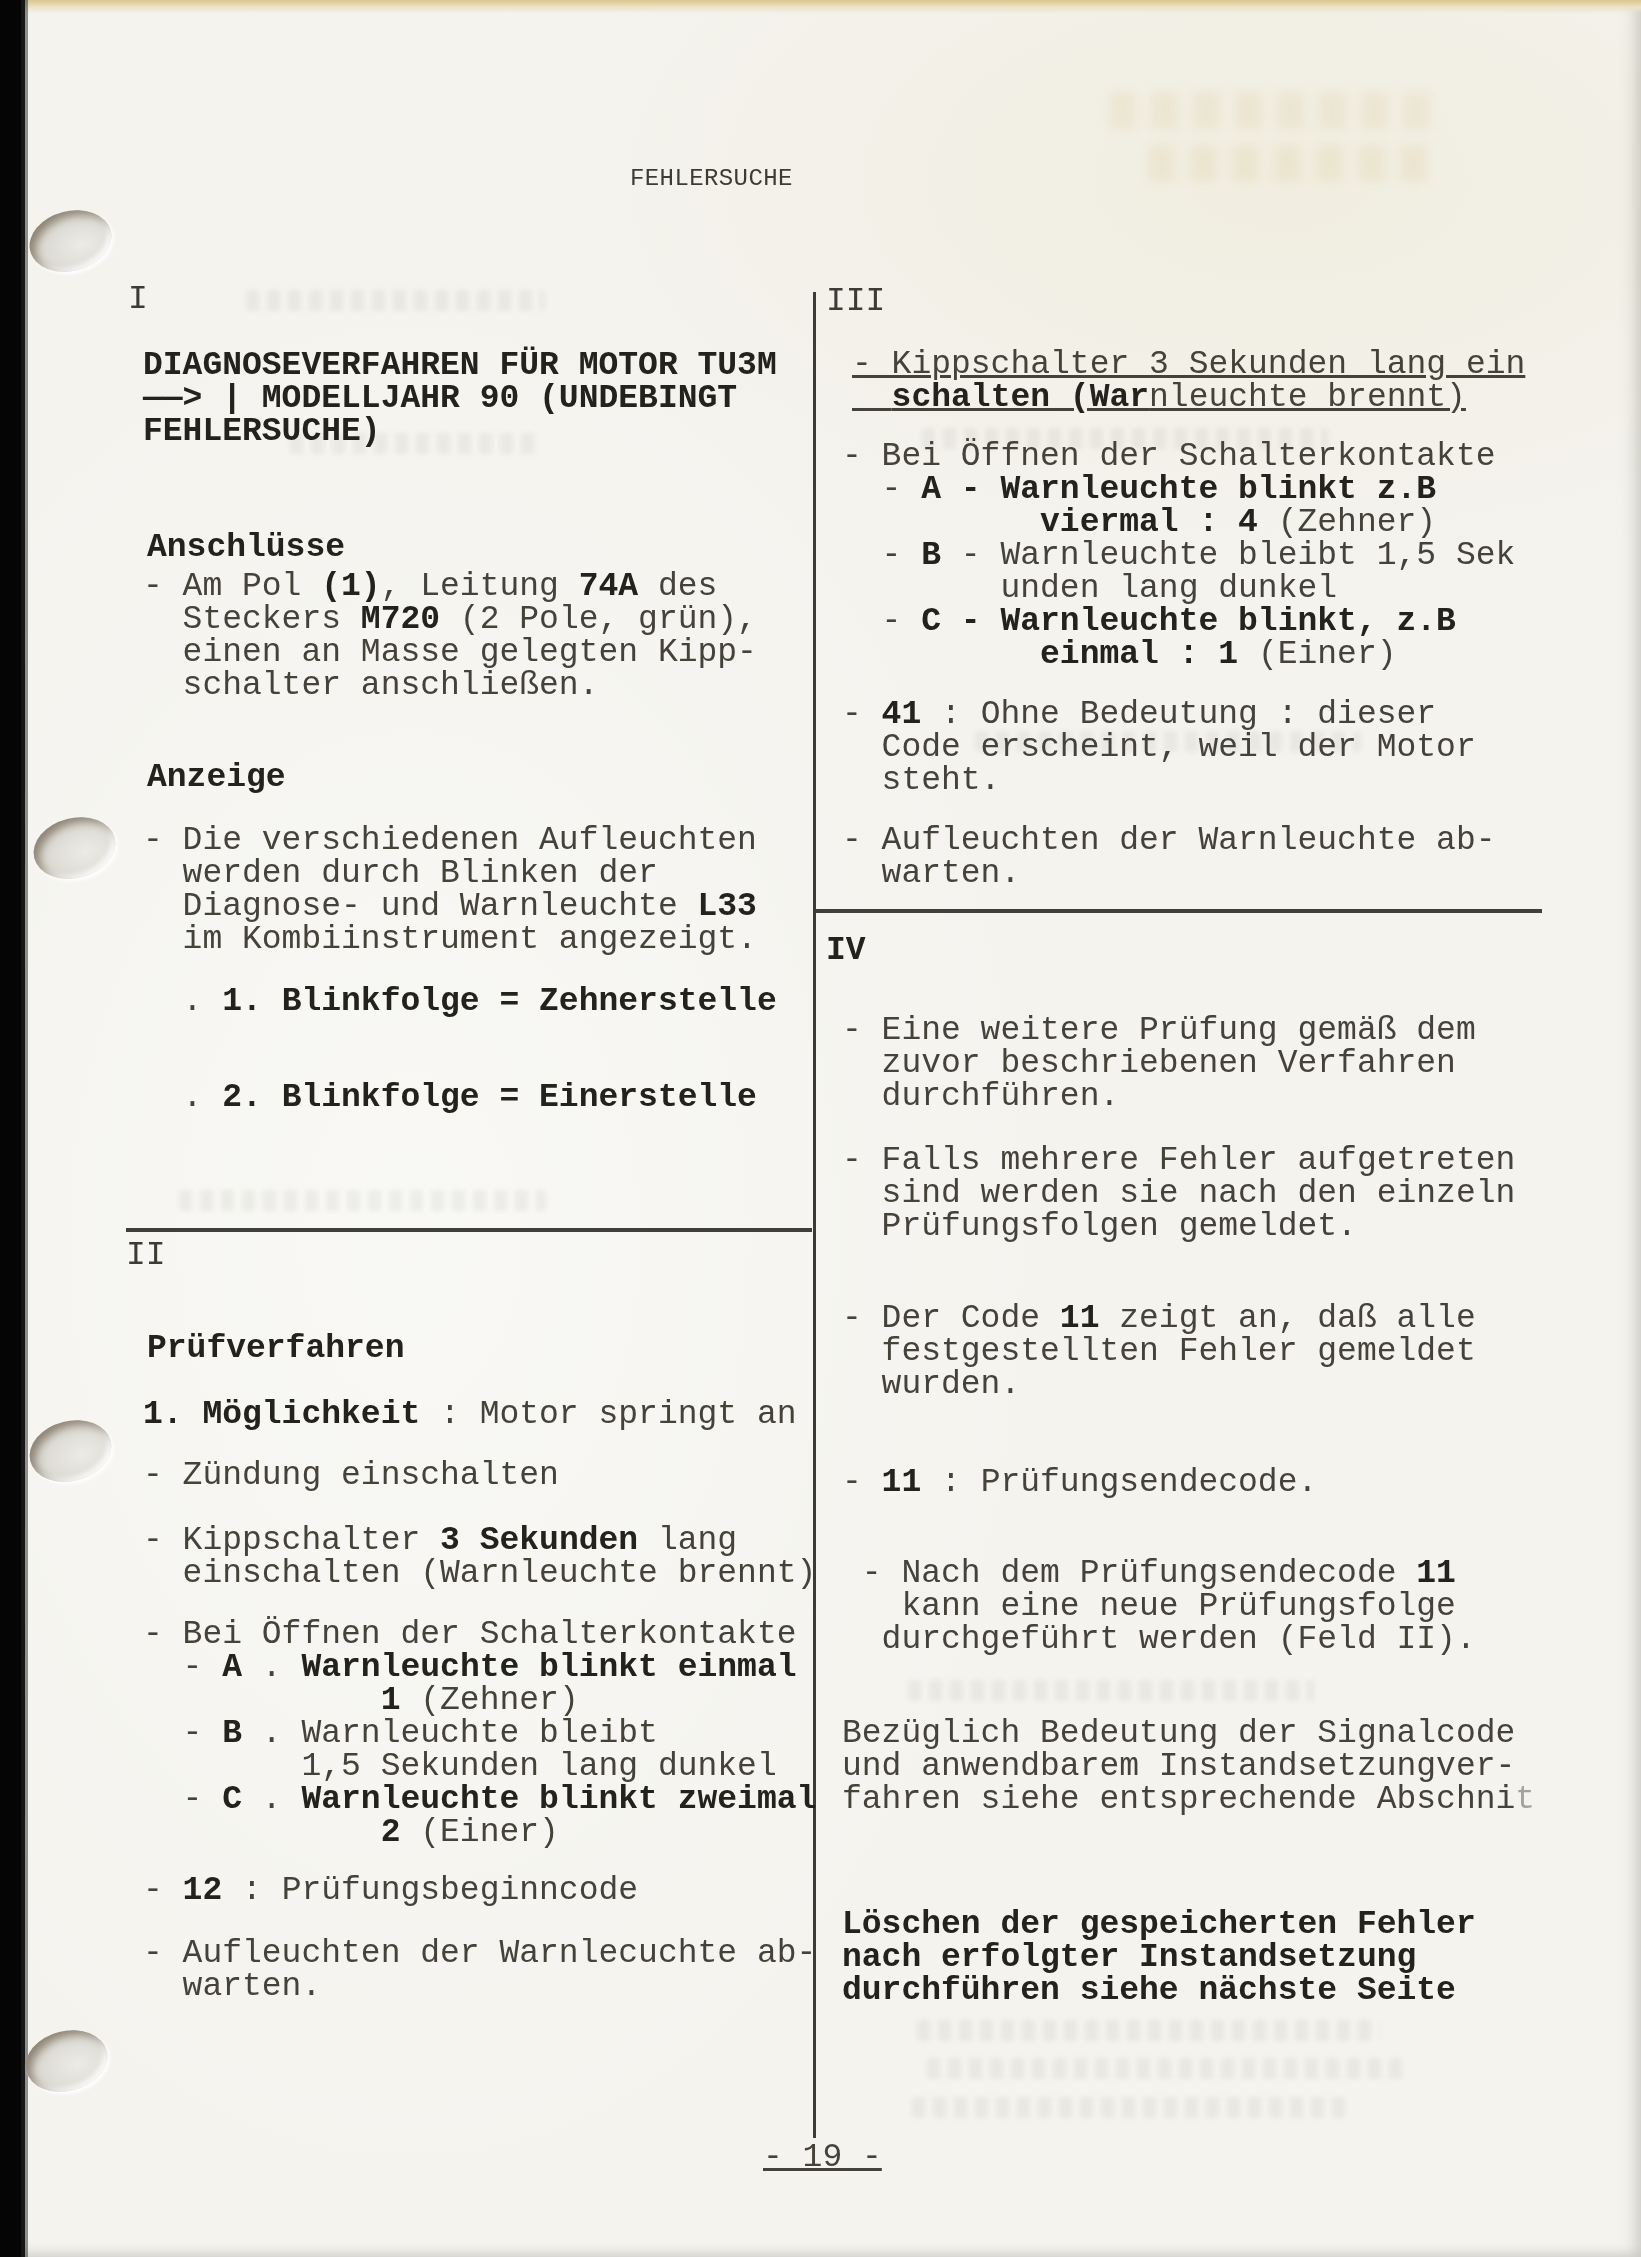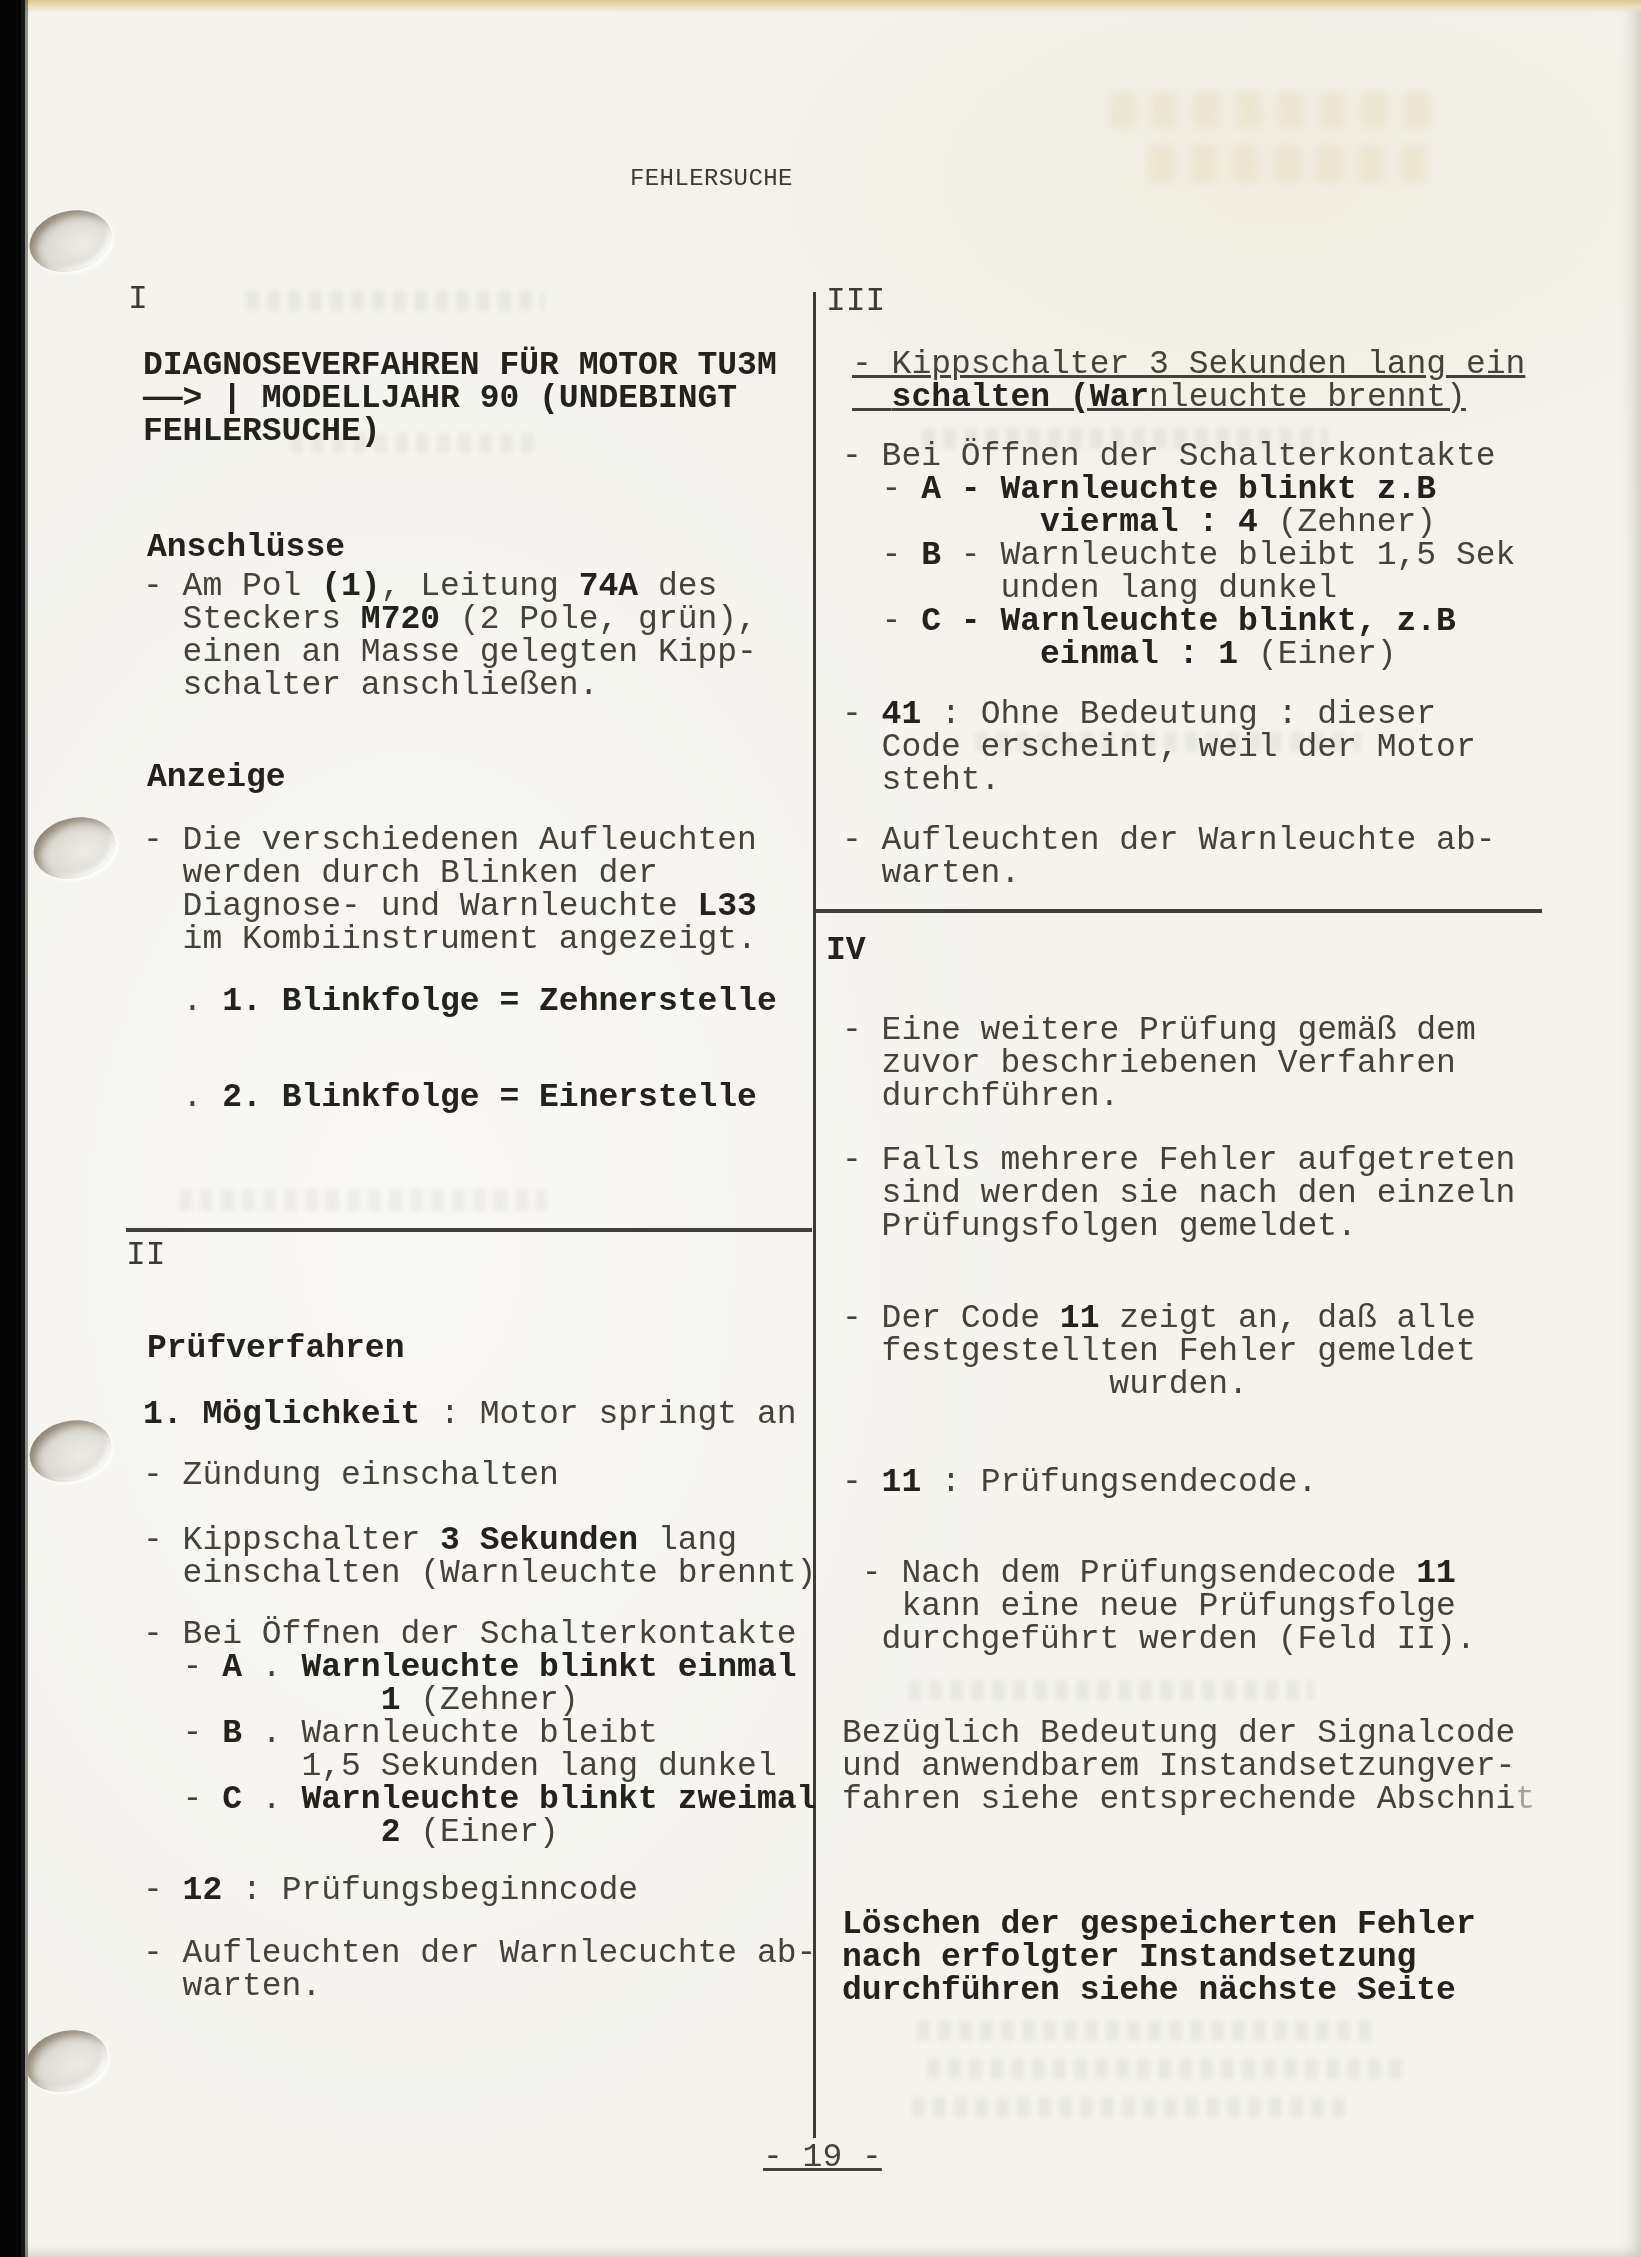--- a/index.html
+++ b/index.html
@@ -87,20 +87,20 @@
   <div class="tblock" style="left:143px;top:1874px;"><div class="tl"><span>- </span><span class="b">12</span><span> : Prüfungsbeginncode</span></div></div>
   <div class="tblock" style="left:143px;top:1937px;"><div class="tl"><span>- Aufleuchten der Warnlecuchte ab-</span></div><div class="tl"><span>  warten.</span></div></div>
 
   <div class="tblock" style="left:852px;top:348px;text-decoration:underline;"><div class="tl"><span>- Kippschalter 3 Sekunden lang ein</span></div><div class="tl"><span>  </span><span class="b">schalten (War</span><span>nleuchte brennt)</span></div></div>
   <div class="tblock" style="left:842px;top:440px;"><div class="tl"><span>- Bei Öffnen der Schalterkontakte</span></div><div class="tl"><span>  - </span><span class="b">A - Warnleuchte blinkt z.B</span></div><div class="tl"><span>          </span><span class="b">viermal : 4</span><span> (Zehner)</span></div><div class="tl"><span>  - </span><span class="b">B</span><span> - Warnleuchte bleibt 1,5 Sek</span></div><div class="tl"><span>        unden lang dunkel</span></div><div class="tl"><span>  - </span><span class="b">C - Warnleuchte blinkt, z.B</span></div><div class="tl"><span>          </span><span class="b">einmal : 1</span><span> (Einer)</span></div></div>
   <div class="tblock" style="left:842px;top:698px;"><div class="tl"><span>- </span><span class="b">41</span><span> : Ohne Bedeutung : dieser</span></div><div class="tl"><span>  Code erscheint, weil der Motor</span></div><div class="tl"><span>  steht.</span></div></div>
   <div class="tblock" style="left:842px;top:824px;"><div class="tl"><span>- Aufleuchten der Warnleuchte ab-</span></div><div class="tl"><span>  warten.</span></div></div>
 
   <div class="tblock" style="left:842px;top:1014px;"><div class="tl"><span>- Eine weitere Prüfung gemäß dem</span></div><div class="tl"><span>  zuvor beschriebenen Verfahren</span></div><div class="tl"><span>  durchführen.</span></div></div>
   <div class="tblock" style="left:842px;top:1144px;"><div class="tl"><span>- Falls mehrere Fehler aufgetreten</span></div><div class="tl"><span>  sind werden sie nach den einzeln</span></div><div class="tl"><span>  Prüfungsfolgen gemeldet.</span></div></div>
-  <div class="tblock" style="left:842px;top:1302px;text-align:center;"><div class="tl"><span>- Der Code </span><span class="b">11</span><span> zeigt an, daß alle</span></div><div class="tl"><span>  festgestellten Fehler gemeldet</span></div><div class="tl"><span>  wurden.</span></div></div>
+  <div class="tblock" style="left:842px;top:1302px;"><div class="tl"><span>- Der Code </span><span class="b">11</span><span> zeigt an, daß alle</span></div><div class="tl"><span>  festgestellten Fehler gemeldet</span></div><div class="tl"><span>  wurden.</span></div></div>
   <div class="tblock" style="left:842px;top:1466px;"><div class="tl"><span>- </span><span class="b">11</span><span> : Prüfungsendecode.</span></div></div>
   <div class="tblock" style="left:842px;top:1557px;text-align:center;"><div class="tl"><span>- Nach dem Prüfungsendecode </span><span class="b">11</span></div><div class="tl"><span>  kann eine neue Prüfungsfolge</span></div><div class="tl"><span>  durchgeführt werden (Feld II).</span></div></div>
   <div class="tblock" style="left:842px;top:1717px;"><div class="tl"><span>Bezüglich Bedeutung der Signalcode</span></div><div class="tl"><span>und anwendbarem Instandsetzungver-</span></div><div class="tl"><span>fahren siehe entsprechende Abschni</span><span class="faint">t</span></div></div>
   <div class="tblock" style="left:842px;top:1908px;"><div class="tl"><span class="b">Löschen der gespeicherten Fehler</span></div><div class="tl"><span class="b">nach erfolgter Instandsetzung</span></div><div class="tl"><span class="b">durchführen siehe nächste Seite</span></div></div>
 
 </div>
 
 
 </body></html>

